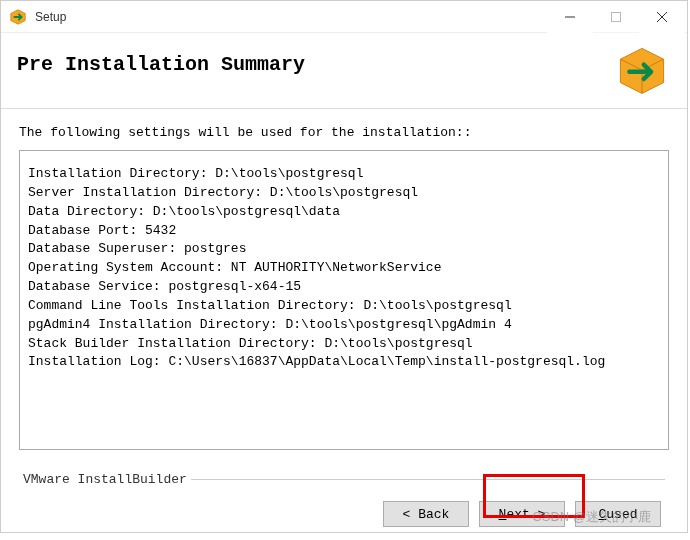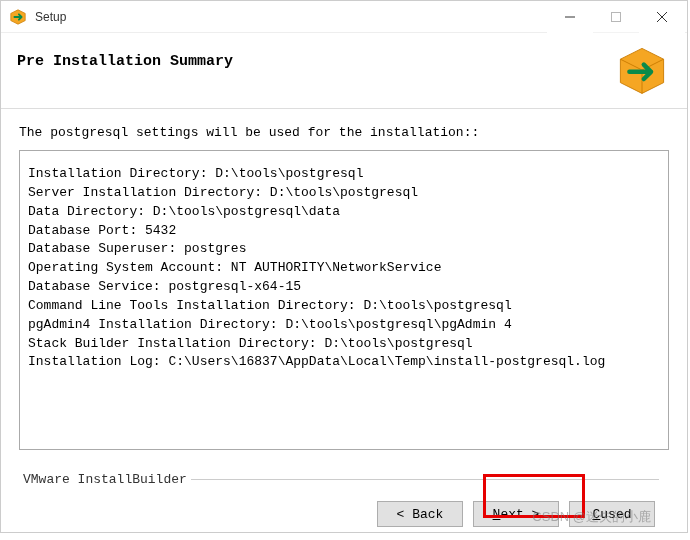--- a/index.html
+++ b/index.html
@@ -49,21 +49,21 @@
     .win-btn svg { stroke: #333; }
     .header-area {
       position: relative;
       height: 76px;
       padding: 20px 16px 0 16px;
       border-bottom: 1px solid #ddd;
     }
     .page-title {
       font-family: "Courier New", monospace;
       font-weight: bold;
-      font-size: 15px;
+      font-size: 20px;
       color: #000;
     }
     .header-box-icon {
       position: absolute;
       right: 18px;
       top: 10px;
       width: 54px; height: 54px;
     }
     .content {
       padding: 16px 18px 0 18px;
@@ -82,21 +82,21 @@
       padding: 14px 8px;
       font-family: "Courier New", monospace;
       font-size: 13px;
       color: #000;
       line-height: 1.45;
       overflow: auto;
       white-space: pre;
     }
     .footer {
       position: absolute;
-      bottom: 0; left: 0; right: 10px;
+      bottom: 0; left: 0; right: 4px;
       height: 60px;
       padding: 0 18px;
     }
     .footer fieldset {
       border: 1px solid #ccc;
       border-left: none;
       border-right: none;
       border-bottom: none;
       padding-top: 14px;
       position: relative;
@@ -182,21 +182,21 @@
     <span class="header-box-icon">
       <svg viewBox="0 0 60 60" width="54" height="54">
         <path d="M6 18 L30 6 L54 18 L54 44 L30 56 L6 44 Z" fill="#f5a623" stroke="#c97a00" stroke-width="1"></path>
         <path d="M6 18 L30 30 L54 18 M30 30 L30 56" stroke="#c97a00" stroke-width="1" fill="none"></path>
         <path d="M16 32 L40 32 M32 24 L40 32 L32 40" stroke="#0a8a4a" stroke-width="5" fill="none" stroke-linecap="round" stroke-linejoin="round"></path>
       </svg>
     </span>
   </div>
 
   <div class="content">
-    <div class="instruction">The postgresql settings will be used for the installation::</div>
+    <div class="instruction">The following settings will be used for the installation::</div>
     <div class="summary-box" id="summary-box">Installation Directory: D:\tools\postgresql
 Server Installation Directory: D:\tools\postgresql
 Data Directory: D:\tools\postgresql\data
 Database Port: 5432
 Database Superuser: postgres
 Operating System Account: NT AUTHORITY\NetworkService
 Database Service: postgresql-x64-15
 Command Line Tools Installation Directory: D:\tools\postgresql
 pgAdmin4 Installation Directory: D:\tools\postgresql\pgAdmin 4
 Stack Builder Installation Directory: D:\tools\postgresql

